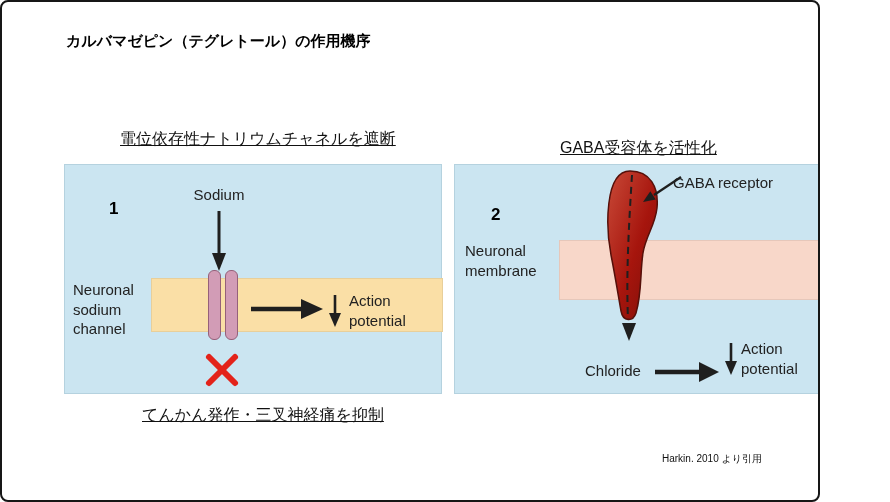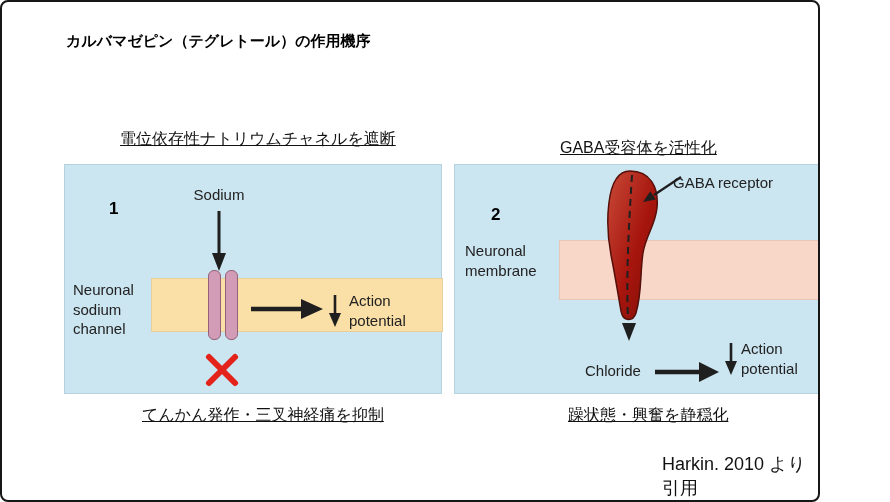--- a/index.html
+++ b/index.html
@@ -35,21 +35,21 @@
   .mem-pink   { background:var(--membrane-pink,#f8d7c9); }
   .bar {
     position:absolute; width:13px; height:70px; border-radius:6px;
     background:var(--channel-pink,#d29cb6);
     border:1.5px solid var(--channel-outline,#95607a);
     z-index:2;
   }
   .a { position:absolute; overflow:visible; }
   .z3 { z-index:3; }
   .z2 { z-index:2; }
-  .footer { position:absolute; font-size:18px; color:#111; }
+  .footer { position:absolute; font-size:10px; color:#111; }
 </style>
 </head>
 <body>
 
 <div class="frame">
 
   <div class="title">カルバマゼピン（テグレトール）の作用機序</div>
 
   <div class="caption" style="left:118px; top:127px;">電位依存性ナトリウムチャネルを遮断</div>
   <div class="caption" style="left:558px; top:136px;">GABA受容体を活性化</div>
@@ -136,16 +136,15 @@
     <svg class="a z2" style="left:268px; top:176px;" width="16" height="38" viewBox="0 0 16 38">
       <line x1="8" y1="2" x2="8" y2="22" stroke="var(--arrow-black,#1f1f1f)" stroke-width="2.6"></line>
       <polygon points="2,20 14,20 8,34" fill="var(--arrow-black,#1f1f1f)"></polygon>
     </svg>
 
     <div class="lbl" style="left:286px; top:174px; width:90px;">Action
 potential</div>
   </div>
 
   <div class="caption" style="left:140px; top:403px;">てんかん発作・三叉神経痛を抑制</div>
-  <div class="caption" style="left:566px; top:403px;">躁状態・興奮を静穏化</div>
 
   <div class="footer" style="left:660px; top:450px;">Harkin. 2010 より引用</div>
 </div>
 
 </body></html>

